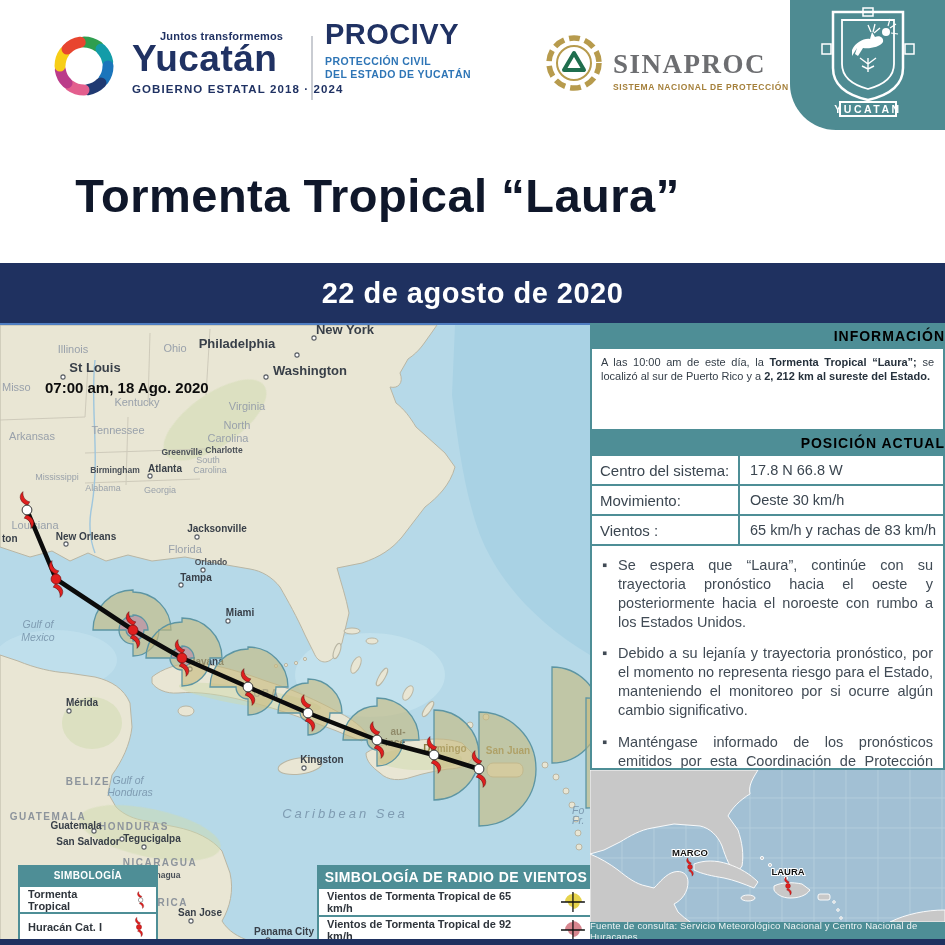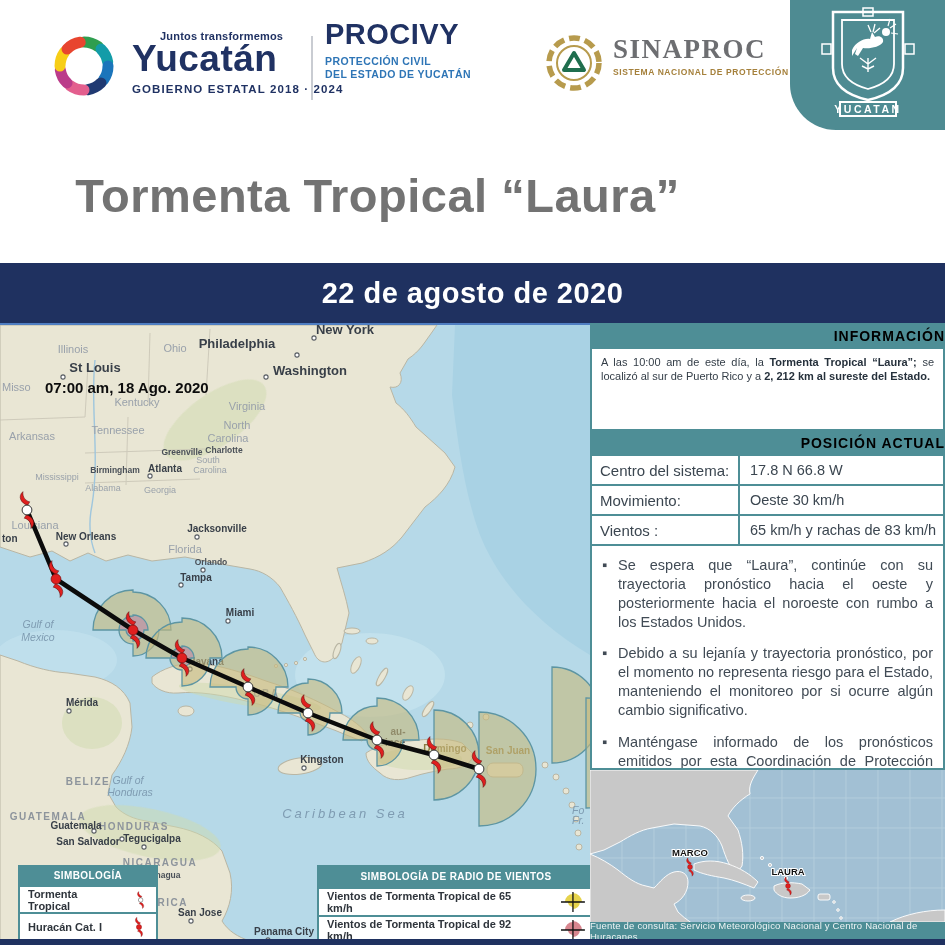--- a/index.html
+++ b/index.html
@@ -9,44 +9,44 @@
   .hdr{position:absolute;left:0;top:0;width:945px;height:158px;background:#fff;}
   .knot{position:absolute;left:40px;top:22px;}
   .gov-text{position:absolute;left:132px;top:30px;color:#203263;}
   .gov-l1{font-size:11px;font-weight:600;letter-spacing:.2px;margin-left:28px;}
   .gov-l2{font-size:37px;font-weight:800;line-height:34px;letter-spacing:.5px;}
   .gov-l3{font-size:11.5px;font-weight:700;letter-spacing:1.1px;margin-top:7px;}
   .hdr-div{position:absolute;left:311px;top:36px;width:2px;height:64px;background:#c9ccd2;}
   .procivy{position:absolute;left:325px;top:18px;}
   .procivy-name{font-size:29px;font-weight:800;color:#203263;letter-spacing:.5px;}
   .procivy-sub{font-size:10.5px;font-weight:700;color:#2e75b6;letter-spacing:.4px;line-height:13px;margin-top:4px;}
-  .sinaproc{position:absolute;left:545px;top:34px;display:flex;align-items:flex-start;}
+  .sinaproc{position:absolute;left:545px;top:34px;display:flex;align-items:flex-end;}
   .sinaproc-txt{margin-left:10px;}
   .sinaproc-name{font-size:27px;font-weight:800;color:#6d6e71;letter-spacing:1.5px;font-family:"Liberation Serif",serif;}
   .sinaproc-sub{font-size:8.5px;font-weight:700;color:#a5803b;letter-spacing:.6px;margin-top:2px;}
   .shield-box{position:absolute;left:790px;top:0;width:155px;height:130px;background:#4e8b92;
               border-radius:0 0 0 46px;display:flex;align-items:center;justify-content:center;}
   
   .title{position:absolute;left:0;top:168px;width:755px;text-align:center;
-         font-size:47px;font-weight:800;color:#737373;letter-spacing:.5px;}
+         font-size:47px;font-weight:800;color:#0f172a;letter-spacing:.5px;}
   .date-strip{position:absolute;left:0;top:263px;width:945px;height:60px;background:#1f3160;
               display:flex;align-items:center;justify-content:center;color:#fff;
               font-size:29px;font-weight:800;letter-spacing:.5px;}
   
   .content{position:absolute;left:0;top:323px;width:945px;height:616px;}
   .map-wrap{position:absolute;left:0;top:0;width:590px;height:616px;border-top:2px solid #4f7ec2;box-sizing:border-box;}
   .map-wrap svg{display:block;}
   
   .legend{position:absolute;background:#fff;border:2px solid #4e8e96;box-sizing:border-box;}
   .legend-head{background:#4e8e96;color:#fff;font-weight:700;text-align:center;letter-spacing:.4px;}
   .legend-sym{left:18px;top:540px;width:140px;}
   .legend-sym .legend-head{font-size:10px;line-height:18px;}
   .legend-sym .lrow{height:25px;font-size:11px;}
   .legend-winds{left:317px;top:540px;width:278px;}
-  .legend-winds .legend-head{font-size:10px;line-height:20px;}
+  .legend-winds .legend-head{font-size:14px;line-height:20px;}
   .legend-winds .lrow{height:26px;font-size:11px;}
   .lrow{display:flex;align-items:center;justify-content:space-between;border-top:2px solid #4e8e96;
         padding:0 6px 0 8px;color:#2e343b;font-weight:600;background:#fff;gap:20px;}
   
   .panel{position:absolute;left:590px;top:0;width:355px;height:616px;display:flex;flex-direction:column;box-sizing:border-box;}
   .sec-head{background:#4e8e96;color:#000000;font-weight:700;text-align:right;font-size:14px;
             letter-spacing:1px;flex:0 0 26px;line-height:26px;}
   .sec-head.h2{flex:0 0 25px;line-height:25px;}
   .info-text{flex:0 0 82px;border:2px solid #4e8e96;border-top:none;box-sizing:border-box;
              padding:6px 9px;font-size:11px;line-height:1.28;color:#333d47;text-align:justify;}

